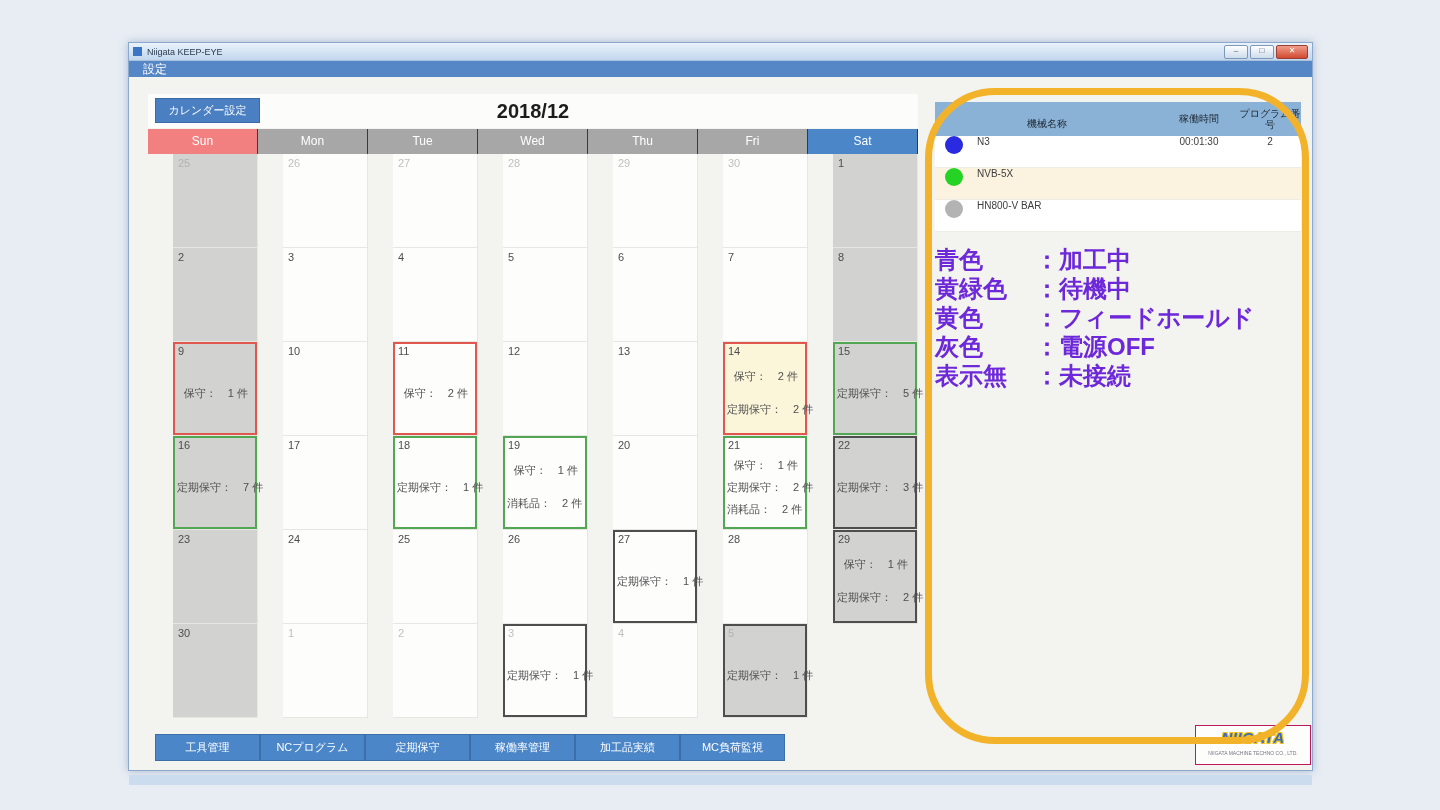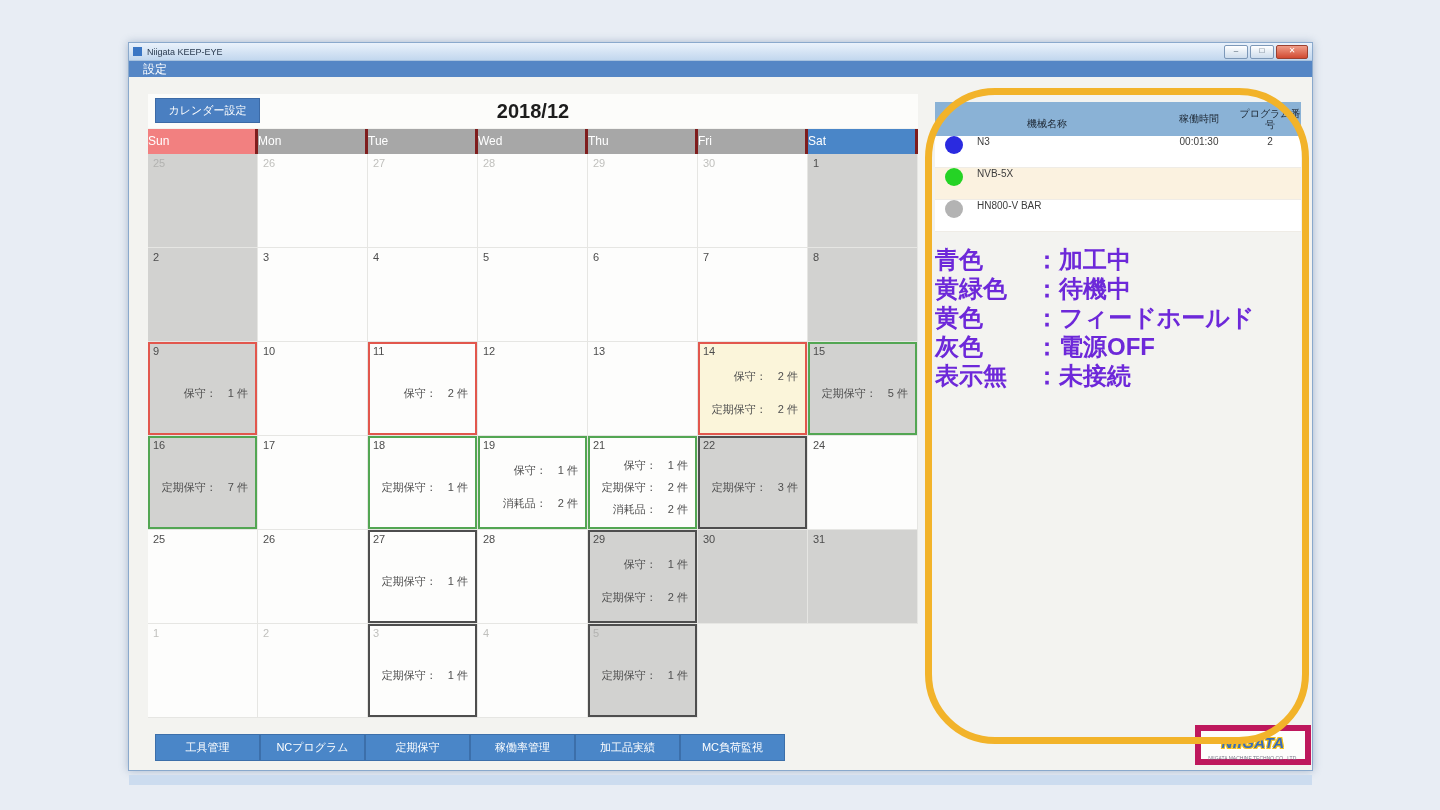--- a/index.html
+++ b/index.html
@@ -37,32 +37,32 @@
   
   .cal-header{position:absolute;left:19px;top:17px;width:770px;height:34px;background:#fcfcfa;}
   .cal-settings-btn{
     position:absolute;left:7px;top:4px;width:105px;height:25px;
     background:#4a7fc1;color:#fff;font-size:11px;border:1px solid #3c6aa6;padding:0;
     font-family:"Liberation Sans",sans-serif;
   }
   .cal-title{text-align:center;line-height:34px;font-size:20px;font-weight:bold;color:#1d1d1d;}
   .day-headers{position:absolute;left:19px;top:52px;width:770px;height:25px;display:flex;}
   .day-head{
-    width:110px;box-sizing:border-box;border-right:3px solid #7f1d1d;
-    line-height:25px;font-size:12px;color:#fff;background:#a7a7a7;
+    width:110px;box-sizing:border-box;border-right:1px solid #7f1d1d;
+    text-align:center;line-height:25px;font-size:12px;color:#fff;background:#a7a7a7;
   }
   .day-head.sun{background:#f28080;}
   .day-head.sat{background:#4a86c8;}
   .cal-grid{
     position:absolute;left:19px;top:77px;width:770px;
     display:grid;grid-template-columns:repeat(7,110px);grid-auto-rows:94px;
   }
   .cal-cell{
     position:relative;box-sizing:border-box;background:#fdfdfc;
-    border-right:1px solid #e6e6e3;border-bottom:1px solid #e6e6e3;
+    border-right:1px solid #e6e6e3;border-bottom:1px solid #e6e6e3;margin-left:25px;
   }
   .cal-cell.gray{background:#d2d2d0;}
   .cal-cell.cream{background:#fbf5da;}
   .cal-cell.b-red{box-shadow:inset 0 0 0 2px #e2574d;}
   .cal-cell.b-green{box-shadow:inset 0 0 0 2px #53a653;}
   .cal-cell.b-dark{box-shadow:inset 0 0 0 2px #4e4e4e;}
   .cell-num{position:absolute;top:3px;left:5px;font-size:11px;color:#4d4d4d;}
   .cal-cell.faded .cell-num{color:#c0c0bd;}
   .cal-cell.gray.faded .cell-num{color:#b2b2b0;}
   .cell-entries{
@@ -102,21 +102,21 @@
   
   .footer-buttons{position:absolute;left:26px;top:657px;display:flex;}
   .footer-btn{
     width:105px;height:27px;background:#4a86c8;color:#fff;font-size:11px;
     border:1px solid #3c6faa;padding:0;font-family:"Liberation Sans",sans-serif;
   }
 
   
   .logo{
     position:absolute;left:1066px;top:648px;width:116px;height:40px;
-    background:#fdfdfb;border:6px solid #be185d;text-align:center;z-index:3;box-sizing:border-box;
+    background:#fdfdfb;border:1px solid #be185d;text-align:center;z-index:3;box-sizing:border-box;
   }
   .logo-text{
     font-style:italic;font-weight:bold;font-size:15px;color:#3a6cb8;line-height:24px;
     text-shadow:1px 1px 0 #f2c018,-1px -1px 0 #f2c018,1px -1px 0 #f2c018,-1px 1px 0 #f2c018;
     letter-spacing:.5px;
   }
   .logo-sub{font-size:5px;color:#778;line-height:6px;}
 
   .bottom-strip{position:absolute;left:0;bottom:-14px;width:100%;height:10px;background:#ccdcef;}
 </style>
@@ -244,34 +244,40 @@
             <div class="entry">定期保守：　1 件</div>
           </div>
         </div>
         <div class="cal-cell b-green">
           <span class="cell-num">19</span>
           <div class="cell-entries">
             <div class="entry">保守：　1 件</div>
             <div class="entry">消耗品：　2 件</div>
           </div>
         </div>
+        <div class="cal-cell">
+          <span class="cell-num">20</span>
+        </div>
         <div class="cal-cell b-green">
           <span class="cell-num">21</span>
           <div class="cell-entries">
             <div class="entry">保守：　1 件</div>
             <div class="entry">定期保守：　2 件</div>
             <div class="entry">消耗品：　2 件</div>
           </div>
         </div>
         <div class="cal-cell gray b-dark">
           <span class="cell-num">22</span>
           <div class="cell-entries">
             <div class="entry">定期保守：　3 件</div>
           </div>
         </div>
+        <div class="cal-cell gray">
+          <span class="cell-num">23</span>
+        </div>
         <div class="cal-cell">
           <span class="cell-num">24</span>
         </div>
         <div class="cal-cell">
           <span class="cell-num">25</span>
         </div>
         <div class="cal-cell">
           <span class="cell-num">26</span>
         </div>
         <div class="cal-cell b-dark">
@@ -285,23 +291,20 @@
         </div>
         <div class="cal-cell gray b-dark">
           <span class="cell-num">29</span>
           <div class="cell-entries">
             <div class="entry">保守：　1 件</div>
             <div class="entry">定期保守：　2 件</div>
           </div>
         </div>
         <div class="cal-cell gray">
           <span class="cell-num">30</span>
-        </div>
-        <div class="cal-cell gray">
-          <span class="cell-num">31</span>
         </div>
         <div class="cal-cell faded">
           <span class="cell-num">1</span>
         </div>
         <div class="cal-cell faded">
           <span class="cell-num">2</span>
         </div>
         <div class="cal-cell faded b-dark">
           <span class="cell-num">3</span>
           <div class="cell-entries">

